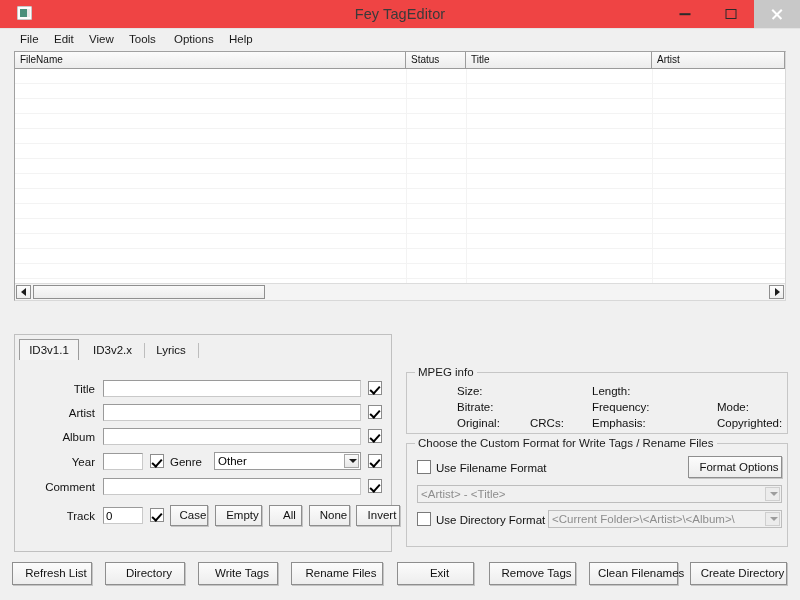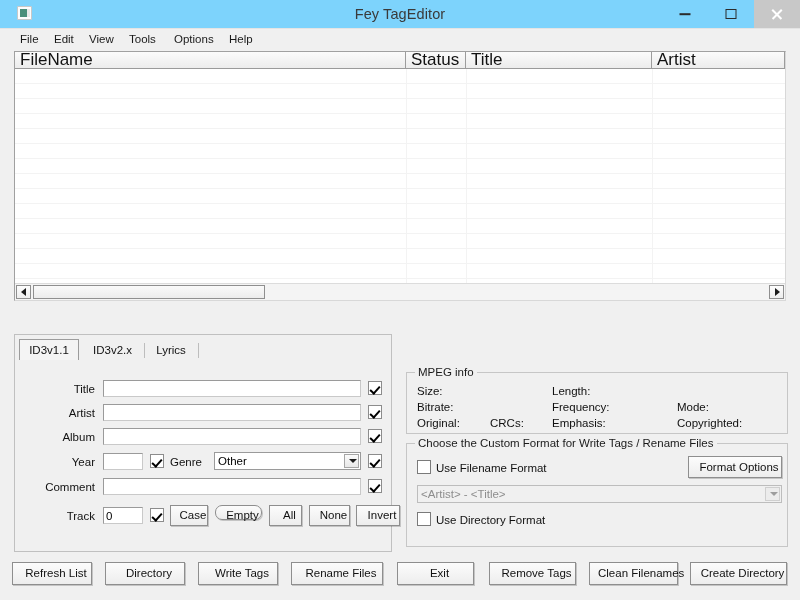--- a/index.html
+++ b/index.html
@@ -8,21 +8,21 @@
     background:#f0f0f0;
     font-family:"Liberation Sans", sans-serif;
     font-size:11px;color:#000;
     -webkit-font-smoothing:none;
   }
   #app{position:relative;width:800px;height:600px;background:#f0f0f0;box-sizing:border-box;}
 
   
   .titlebar{
     position:absolute;left:0;top:0;width:800px;height:28px;
-    background:#7dd3fc;border-bottom:1px solid #e4e4e4;
+    background:#ef4444;border-bottom:1px solid #e4e4e4;
   }
   .app-icon{
     position:absolute;left:17px;top:6px;width:15px;height:14px;
     background:#fdfdfd;border:1px solid #c8c8c8;border-radius:1px;
     box-sizing:border-box;
   }
   .app-icon i{
     position:absolute;left:2px;top:2px;width:7px;height:8px;
     background:#4a8f7b;display:block;
   }
@@ -69,21 +69,21 @@
   }
   .hdrrow{
     position:absolute;left:0;top:0;height:17px;width:100%;
     background:#f2f2f2;border-bottom:1px solid #9a9a9a;box-sizing:border-box;
   }
   .hdrcell{
     position:absolute;top:0;height:16px;line-height:16px;
     background:linear-gradient(#fbfbfb,#ececec);
     border-right:1px solid #9c9c9c;
     box-sizing:border-box;
-    font-size:17px;color:#111;padding-left:5px;white-space:nowrap;cursor:default;
+    font-size:10px;color:#111;padding-left:5px;white-space:nowrap;cursor:default;
   }
   .listbody{position:absolute;left:0;top:17px;width:100%;bottom:0;background:#fff;overflow:hidden;}
   .grow{height:15px;border-bottom:1px solid #f3f3f3;box-sizing:border-box;position:relative;}
   .vsep{position:absolute;top:0;bottom:0;width:1px;background:#f3f3f3;}
 
   
   .hscroll{
     position:absolute;left:0;bottom:0;width:100%;height:17px;
     background:#f4f4f4;border-top:1px solid #dcdcdc;box-sizing:border-box;
   }
@@ -175,21 +175,21 @@
 
   
   .statusgrp{position:absolute;left:404px;top:330px;width:382px;height:34px;}
   .pbar{
     position:absolute;left:8px;top:11px;width:338px;height:16px;
     background:#efefef;border:1px solid #b5b5b5;box-sizing:border-box;
   }
   .pct{position:absolute;right:7px;top:12px;font-size:11.5px;color:#111;line-height:14px;}
 
   .mpeggrp{position:absolute;left:404px;top:372px;width:382px;height:62px;}
-  .minfo{position:absolute;font-size:11.5px;color:#111;white-space:nowrap;cursor:default;}
+  .minfo{position:absolute;font-size:11.5px;color:#111;white-space:nowrap;cursor:default;margin-left:40px;}
 
   .fmtgrp{position:absolute;left:404px;top:443px;width:382px;height:104px;}
 
   
   .bottombar{position:absolute;left:0;top:553px;width:800px;height:47px;background:#f0f0f0;}
 </style>
 </head>
 <body>
 
 <div id="app">
@@ -348,21 +348,21 @@
 
     <div class="flabel" style="left:8px;top:144px;width:72px;">Comment</div>
     <input class="tfield" style="left: 88px; top: 143px; width: 258px;" value="">
     <div class="cbx on" style="left:353px;top:144px;"></div>
 
     <div class="flabel" style="left:18px;top:173px;width:62px;">Track</div>
     <input class="tfield" style="left: 88px; top: 172px; width: 40px;" value="0">
     <div class="cbx on" style="left:135px;top:173px;"></div>
     <div id="selbtns">
         <div class="btn" style="left: 155px; top: 170px; width: 38px; height: 21px; line-height: 19px;">Case</div>
-        <div class="btn" style="left: 200px; top: 170px; width: 47px; height: 15px; line-height: 19px; border-radius: 7px;">Empty</div>
+        <div class="btn" style="left: 200px; top: 170px; width: 47px; height: 21px; line-height: 19px;">Empty</div>
         <div class="btn" style="left: 254px; top: 170px; width: 33px; height: 21px; line-height: 19px;">All</div>
         <div class="btn" style="left: 294px; top: 170px; width: 41px; height: 21px; line-height: 19px;">None</div>
         <div class="btn" style="left: 341px; top: 170px; width: 44px; height: 21px; line-height: 19px;">Invert</div>
       </div>
   </div>
 
 
   <fieldset class="grp mpeggrp">
     <span class="grplabel">MPEG info</span>
     <div id="mpegfields">
@@ -387,20 +387,24 @@
     <div class="btn" style="left:281px;top:12px;width:94px;height:22px;line-height:20px;">Format Options</div>
 
     <div class="combo dis" style="left:10px;top:41px;width:365px;">
       <span>&lt;Artist&gt; - &lt;Title&gt;</span>
       <span class="arrowbox"></span>
     </div>
 
     <div class="cbx flat" style="left:10px;top:68px;"></div>
     <div class="flabel" style="left:29px;top:68px;width:170px;text-align:left;">Use Directory Format</div>
 
+    <div class="combo dis" style="left:141px;top:66px;width:234px;">
+      <span>&lt;Current Folder&gt;\&lt;Artist&gt;\&lt;Album&gt;\</span>
+      <span class="arrowbox"></span>
+    </div>
   </fieldset>
 
   <div class="bottombar" id="bottombar">
       <div class="btn" style="left: 12px; top: 9px; width: 80px; height: 23px; line-height: 21px;">Refresh List</div>
       <div class="btn" style="left: 105px; top: 9px; width: 80px; height: 23px; line-height: 21px;">Directory</div>
       <div class="btn" style="left: 198px; top: 9px; width: 80px; height: 23px; line-height: 21px;">Write Tags</div>
       <div class="btn" style="left: 291px; top: 9px; width: 92px; height: 23px; line-height: 21px;">Rename Files</div>
       <div class="btn" style="left: 397px; top: 9px; width: 77px; height: 23px; line-height: 21px;">Exit</div>
       <div class="btn" style="left: 589px; top: 9px; width: 89px; height: 23px; line-height: 21px;">Clean Filenames</div>
       <div class="btn" style="left: 489px; top: 9px; width: 87px; height: 23px; line-height: 21px;">Remove Tags</div>

